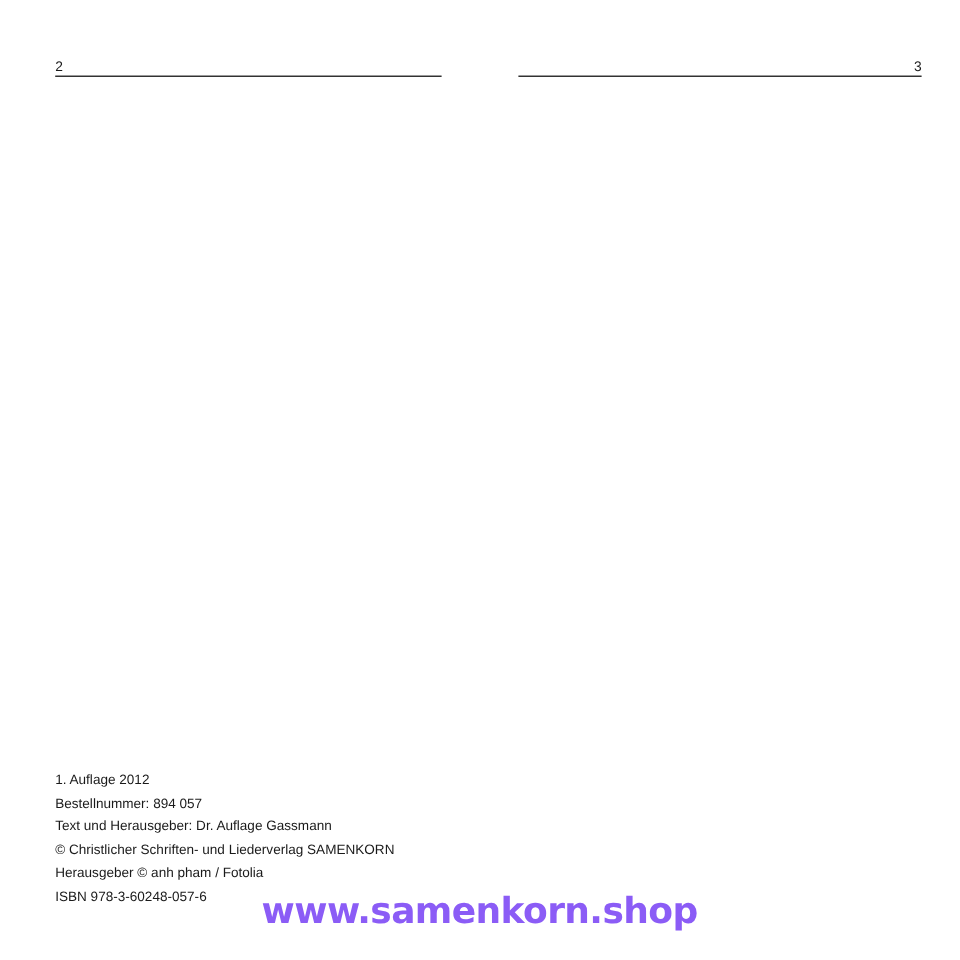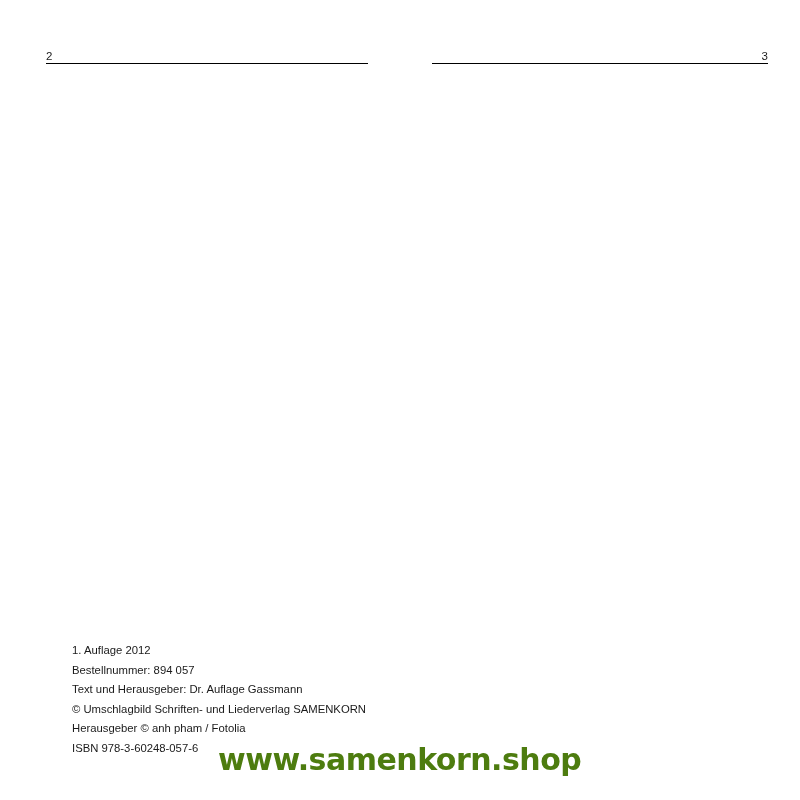--- a/index.html
+++ b/index.html
@@ -54,37 +54,36 @@
   }
   .folio-left  { left: 0; }
   .folio-right { right: 0; }
 
   
   .imprint {
     position: absolute;
     left: 46px;
     top: 641px;
     width: 330px;
-    margin-left: 26px;
   }
   .imprint-line {
     font-size: 11.3px;
     line-height: 19.5px;
     white-space: nowrap;
   }
 
   
   .watermark {
     position: absolute;
     left: 218px;
     top: 742px;
     font-size: 30px;
     font-weight: bold;
     letter-spacing: -0.5px;
-    color: #4d7c0f;
+    color: #8b5cf6;
     white-space: nowrap;
     pointer-events: none;
     font-family: "DejaVu Sans", sans-serif;
   }
 </style>
 </head>
 <body>
 
 <div class="spread">
 
@@ -92,21 +91,21 @@
 
     <div class="runhead runhead-left">
       <span class="folio folio-left">2</span>
       <div class="runhead-rule"></div>
     </div>
 
     <div class="imprint">
       <div class="imprint-line">1. Auflage 2012</div>
       <div class="imprint-line">Bestellnummer: 894 057</div>
       <div class="imprint-line">Text und Herausgeber: Dr. Auflage Gassmann</div>
-      <div class="imprint-line">© Umschlagbild Schriften- und Liederverlag SAMENKORN</div>
+      <div class="imprint-line">© Christlicher Schriften- und Liederverlag SAMENKORN</div>
       <div class="imprint-line">Herausgeber © anh pham / Fotolia</div>
       <div class="imprint-line">ISBN 978-3-60248-057-6</div>
     </div>
 
   </div>
 
   <div class="page page-right">
 
     <div class="runhead runhead-right">
       <span class="folio folio-right">3</span>

